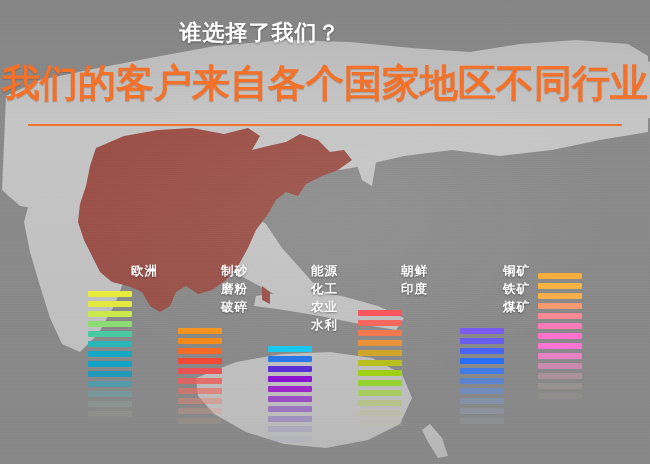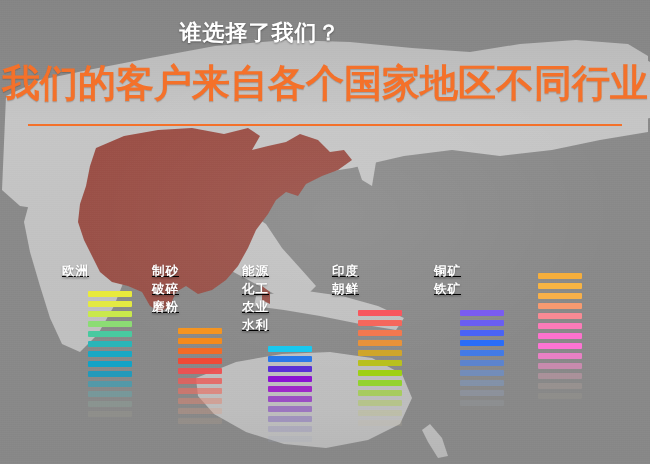--- a/index.html
+++ b/index.html
@@ -54,21 +54,21 @@
   }
   .rule{
     position:absolute;left:28px;top:124px;width:594px;height:2px;
     background:#f4712a;
     box-shadow:0 3px 0 -1px rgba(244,113,42,.75);
   }
 
   
   .columns{position:absolute;left:0;top:0;width:650px;height:464px;}
   .col{position:absolute;width:96px;}
-  .col-labels{width:96px;text-align:left;text-decoration:underline;}
+  .col-labels{width:96px;text-align:right;}
   .col-label{
     font-size:12.5px;font-weight:bold;color:#ffffff;
     line-height:18px;letter-spacing:1px;
     text-shadow:0 1px 2px rgba(0,0,0,.38);
     white-space:nowrap;
   }
   .bars{margin-top:3px;width:96px;display:flex;flex-direction:column;align-items:center;}
   .bar{
     width:44px;height:6px;margin-bottom:4px;border-radius:1px;
   }
@@ -130,22 +130,22 @@
           <div class="bar" style="background: rgb(26, 155, 190); opacity: 0.92;"></div>
           <div class="bar" style="background: rgb(63, 160, 180); opacity: 0.72;"></div>
           <div class="bar" style="background: rgb(102, 168, 171); opacity: 0.5;"></div>
           <div class="bar" style="background: rgb(143, 176, 163); opacity: 0.3;"></div>
           <div class="bar" style="background: rgb(179, 183, 156); opacity: 0.15;"></div>
         </div>
       </div>
       <div class="col" style="left: 152px; top: 262px;">
         <div class="col-labels">
           <div class="col-label">制砂</div>
+          <div class="col-label">磨粉</div>
           <div class="col-label">破碎</div>
-          <div class="col-label">磨粉</div>
         </div>
         <div class="bars" style="margin-top: 12px;">
           <div class="bar" style="background: rgb(245, 148, 32); opacity: 1;"></div>
           <div class="bar" style="background: rgb(245, 138, 28); opacity: 1;"></div>
           <div class="bar" style="background: rgb(243, 107, 38); opacity: 1;"></div>
           <div class="bar" style="background: rgb(240, 74, 54); opacity: 1;"></div>
           <div class="bar" style="background: rgb(238, 80, 80); opacity: 0.95;"></div>
           <div class="bar" style="background: rgb(236, 93, 89); opacity: 0.82;"></div>
           <div class="bar" style="background: rgb(233, 111, 99); opacity: 0.66;"></div>
           <div class="bar" style="background: rgb(228, 131, 111); opacity: 0.48;"></div>
@@ -168,42 +168,43 @@
           <div class="bar" style="background: rgb(155, 33, 200); opacity: 0.95;"></div>
           <div class="bar" style="background: rgb(146, 54, 196); opacity: 0.82;"></div>
           <div class="bar" style="background: rgb(138, 82, 192); opacity: 0.66;"></div>
           <div class="bar" style="background: rgb(129, 105, 189); opacity: 0.48;"></div>
           <div class="bar" style="background: rgb(139, 134, 187); opacity: 0.3;"></div>
           <div class="bar" style="background: rgb(158, 160, 187); opacity: 0.16;"></div>
         </div>
       </div>
       <div class="col" style="left: 332px; top: 262px;">
         <div class="col-labels">
+          <div class="col-label">朝鲜</div>
           <div class="col-label">印度</div>
-          <div class="col-label">朝鲜</div>
         </div>
         <div class="bars" style="margin-top: 12px;">
           <div class="bar" style="background: rgb(248, 87, 94); opacity: 1;"></div>
           <div class="bar" style="background: rgb(245, 103, 92); opacity: 1;"></div>
           <div class="bar" style="background: rgb(242, 120, 79); opacity: 1;"></div>
           <div class="bar" style="background: rgb(232, 146, 58); opacity: 1;"></div>
           <div class="bar" style="background: rgb(207, 165, 43); opacity: 1;"></div>
           <div class="bar" style="background: rgb(184, 192, 31); opacity: 1;"></div>
           <div class="bar" style="background: rgb(159, 208, 21); opacity: 1;"></div>
           <div class="bar" style="background: rgb(143, 212, 31); opacity: 0.9;"></div>
           <div class="bar" style="background: rgb(158, 208, 58); opacity: 0.72;"></div>
           <div class="bar" style="background: rgb(174, 201, 92); opacity: 0.52;"></div>
           <div class="bar" style="background: rgb(189, 194, 126); opacity: 0.32;"></div>
           <div class="bar" style="background: rgb(201, 189, 154); opacity: 0.16;"></div>
         </div>
       </div>
       <div class="col" style="left: 434px; top: 262px;">
         <div class="col-labels">
           <div class="col-label">铜矿</div>
           <div class="col-label">铁矿</div>
+          <div class="col-label">煤矿</div>
         </div>
         <div class="bars" style="margin-top: 12px;">
           <div class="bar" style="background: rgb(122, 92, 240); opacity: 1;"></div>
           <div class="bar" style="background: rgb(106, 94, 242); opacity: 1;"></div>
           <div class="bar" style="background: rgb(74, 99, 245); opacity: 1;"></div>
           <div class="bar" style="background: rgb(42, 109, 248); opacity: 1;"></div>
           <div class="bar" style="background: rgb(60, 121, 239); opacity: 0.9;"></div>
           <div class="bar" style="background: rgb(79, 130, 228); opacity: 0.76;"></div>
           <div class="bar" style="background: rgb(100, 144, 219); opacity: 0.6;"></div>
           <div class="bar" style="background: rgb(124, 156, 210); opacity: 0.44;"></div>

